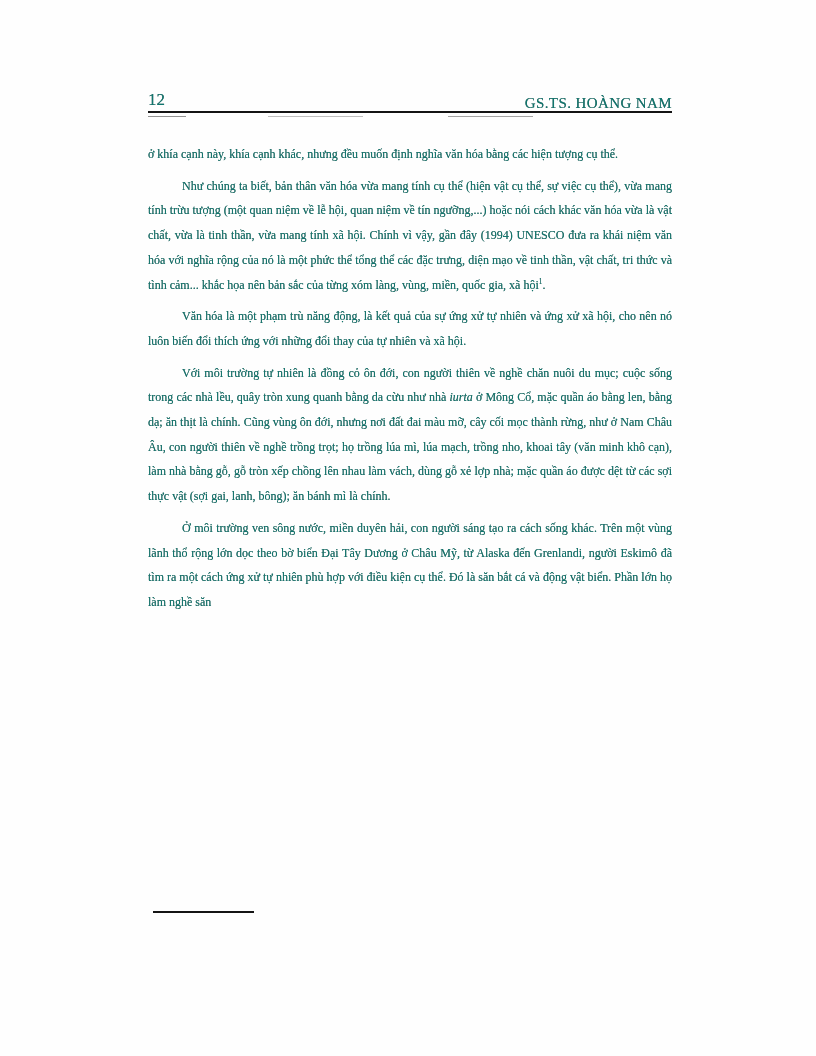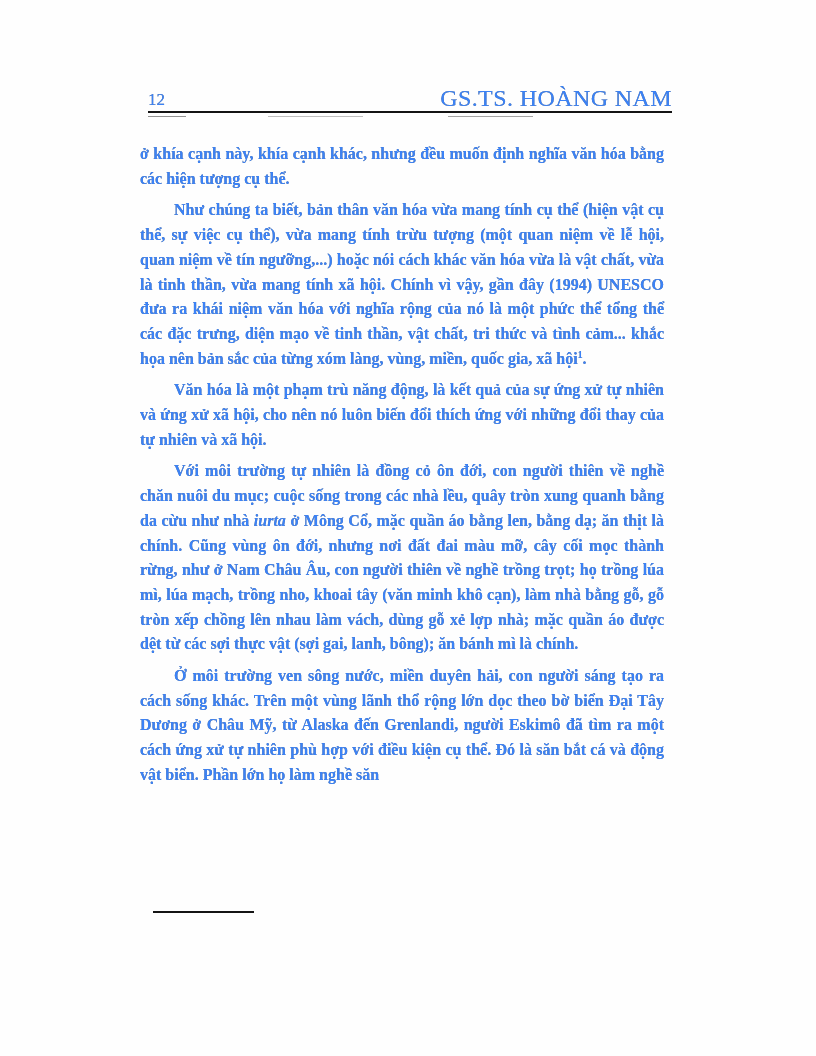--- a/index.html
+++ b/index.html
@@ -5,36 +5,36 @@
   html, body { margin: 0; padding: 0; }
   body {
     width: 816px; height: 1056px;
     background: #fdfdfc;
     font-family: "Liberation Serif", "DejaVu Serif", serif;
   }
   .page {
     position: relative;
     width: 816px; height: 1056px;
     background: #fefefe;
-    color: #3b82f6;
+    color: #0f766e;
     text-shadow: 0 0 0.5px rgba(0,0,0,0.55); 
     overflow: hidden;
   }
   .page-header {
     position: absolute;
     left: 148px; top: 86px;
     width: 524px; height: 24px;
   }
   .page-number {
     position: absolute; left: 0; bottom: 0;
     font-size: 17px;
   }
   .running-title {
     position: absolute; right: 0; bottom: -2px;
-    font-size: 24px;
+    font-size: 15px;
     letter-spacing: 0.4px;
     white-space: nowrap;
   }
   .header-rule {
     position: absolute;
     left: 148px; top: 111px;
     width: 524px; height: 2.2px;
     background: #141414;
   }
   .header-rule-shadow {
@@ -42,26 +42,25 @@
     left: 148px; top: 116px;
     width: 524px; height: 1.2px;
     background: linear-gradient(90deg,
       #3a3a3a 0 38px, transparent 38px 120px,
       #8a8a8a 120px 215px, transparent 215px 300px,
       #5a5a5a 300px 385px, transparent 385px 100%);
     opacity: 0.55;
   }
   .body-text {
     position: absolute;
-    left: 140px; top: 142px;
+    left: 148px; top: 142px;
     width: 524px;
-    font-size: 16px;
+    font-size: 12px;
     line-height: 24.7px;
     text-align: justify;
-    font-weight: bold;
   }
   .body-text p { margin: 0 0 7px 0; }
   .body-text p.indent { text-indent: 34px; }
   sup.fn-ref {
     font-size: 61%;
     vertical-align: super;
     line-height: 0;
   }
   .footnote-rule {
     position: absolute;

